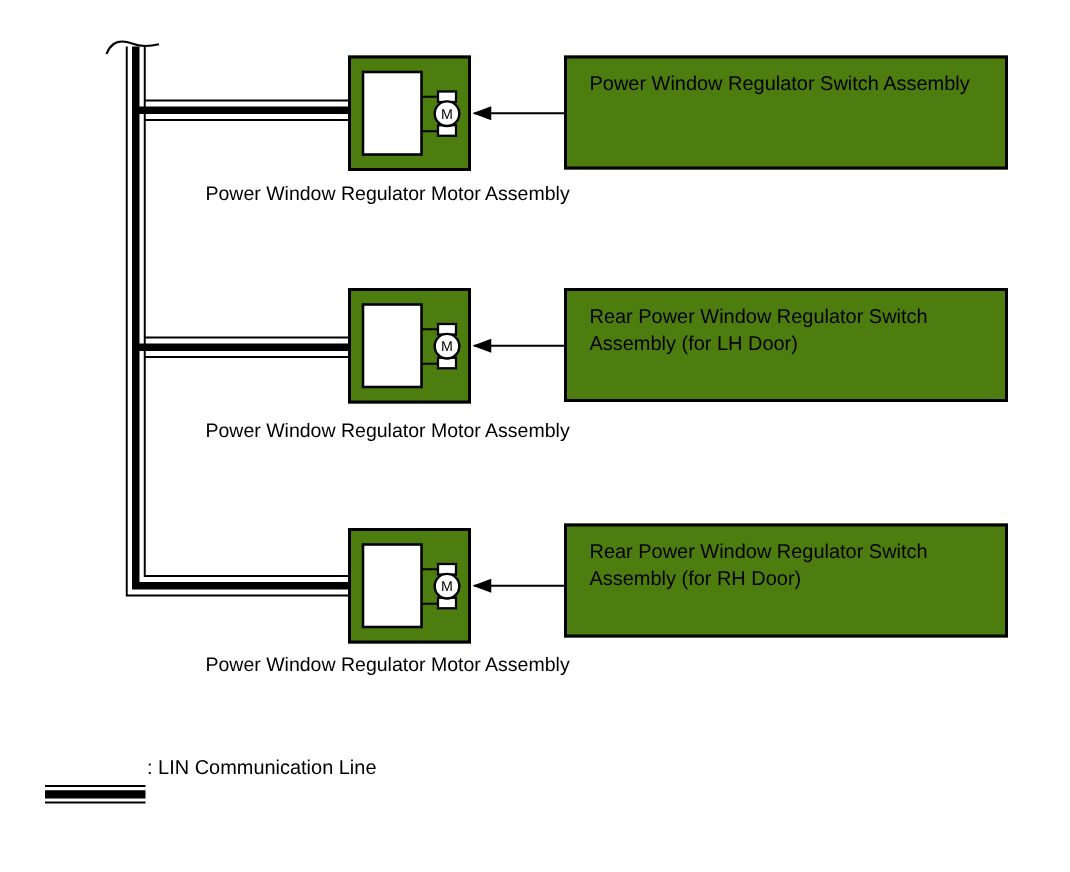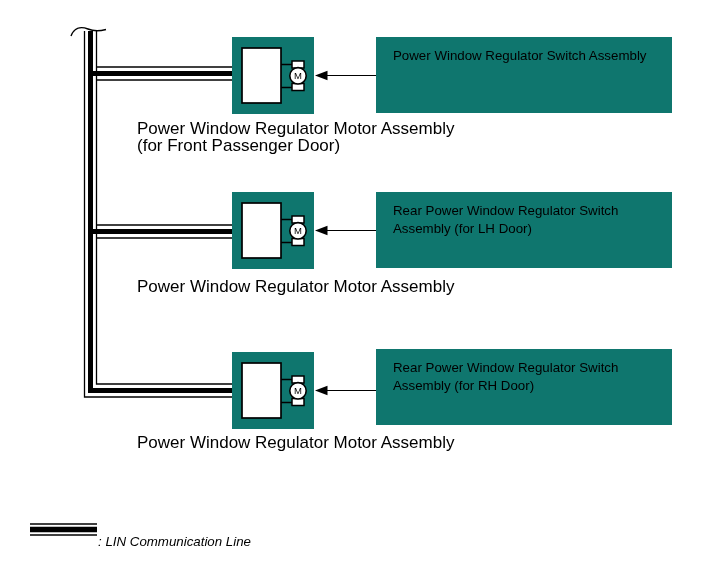--- a/index.html
+++ b/index.html
@@ -1,32 +1,32 @@
 <!DOCTYPE html>
 <html><head>
 <meta charset="utf-8">
 <style>
   html,body{margin:0;padding:0;background:#ffffff;}
   .stage{
     position:relative;width:713px;height:581px;background:#ffffff;overflow:hidden;
     font-family:"Liberation Sans",sans-serif;color:#000;
   }
   .lines-layer{position:absolute;left:0;top:0;z-index:1;}
-  .box{position:absolute;background:#0f766e;border:2px solid #0f766e;box-sizing:border-box;z-index:2;}
+  .box{position:absolute;background:#4d7c0f;border:2px solid #000000;box-sizing:border-box;z-index:2;}
   .motor-box{left:232px;width:82px;height:77px;}
   .motor-box svg{display:block;}
   .switch-box{left:376px;width:296px;height:76px;}
   .switch-label{
     padding:8px 10px 0 15px;font-size:13.3px;line-height:18px;white-space:pre-line;
   }
   .motor-label{
-    position:absolute;left:137px;font-size:17px;line-height:17px;z-index:2;
+    position:absolute;left:137px;font-size:13px;line-height:17px;z-index:2;
   }
   .legend-text{
-    position:absolute;left:98px;top:534px;font-size:13.3px;line-height:15px;z-index:2;font-style:italic;
+    position:absolute;left:98px;top:504px;font-size:13.3px;line-height:15px;z-index:2;
   }
 </style>
 </head>
 <body>
 
 <div class="stage">
 
   <svg class="lines-layer" width="713" height="581" viewBox="0 0 713 581">
 
     <path d="M71 36 C74 28 80 26 88 29 C94 31.5 100 31 106 29.5" fill="none" stroke="#000" stroke-width="1.4"></path>
@@ -109,21 +109,20 @@
     <div class="switch-label">Rear Power Window Regulator Switch
 Assembly (for LH Door)</div>
   </div>
   <div class="box switch-box" style="top:349px;">
     <div class="switch-label">Rear Power Window Regulator Switch
 Assembly (for RH Door)</div>
   </div>
 
   <div class="motor-label" style="top:120px;">
     <div>Power Window Regulator Motor Assembly</div>
-    <div>(for Front Passenger Door)</div>
   </div>
   <div class="motor-label" style="top:278px;">
     <div>Power Window Regulator Motor Assembly</div>
   </div>
   <div class="motor-label" style="top:434px;">
     <div>Power Window Regulator Motor Assembly</div>
   </div>
 
   <div class="legend-text">: LIN Communication Line</div>
 

